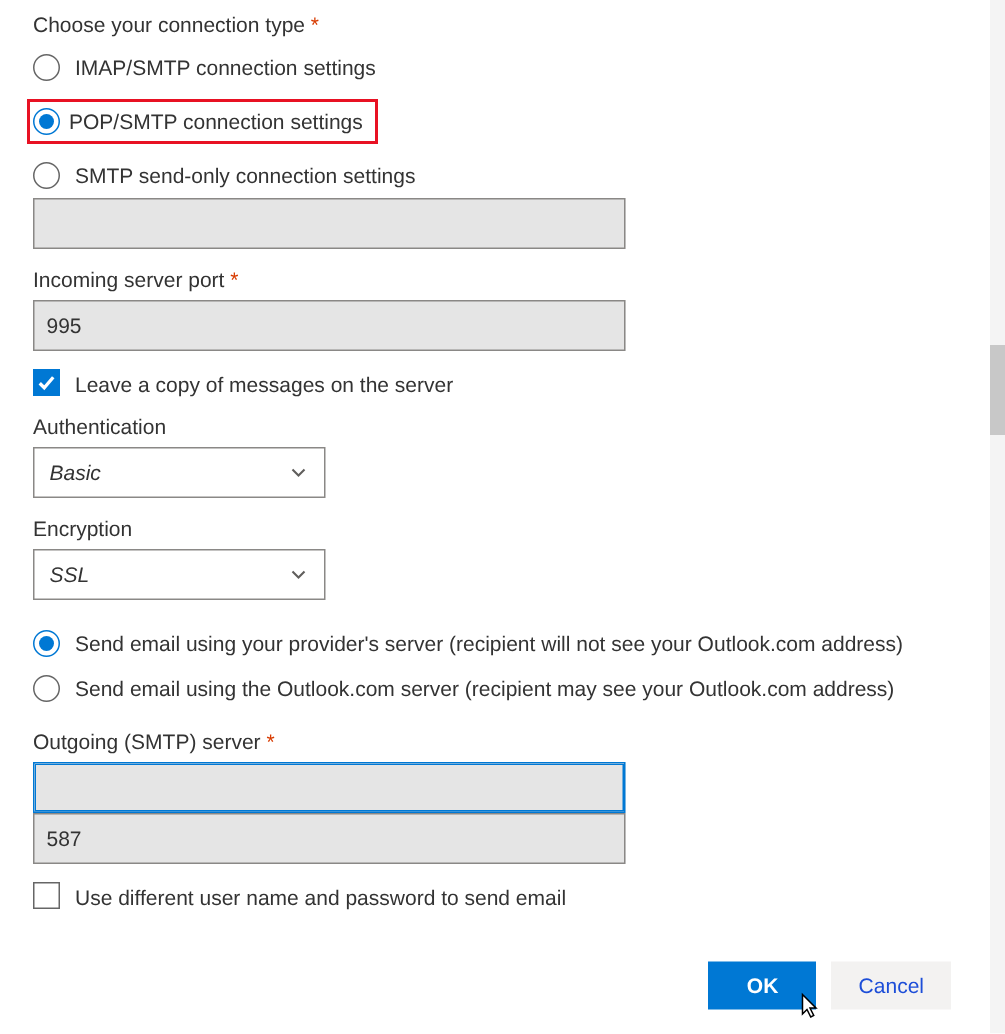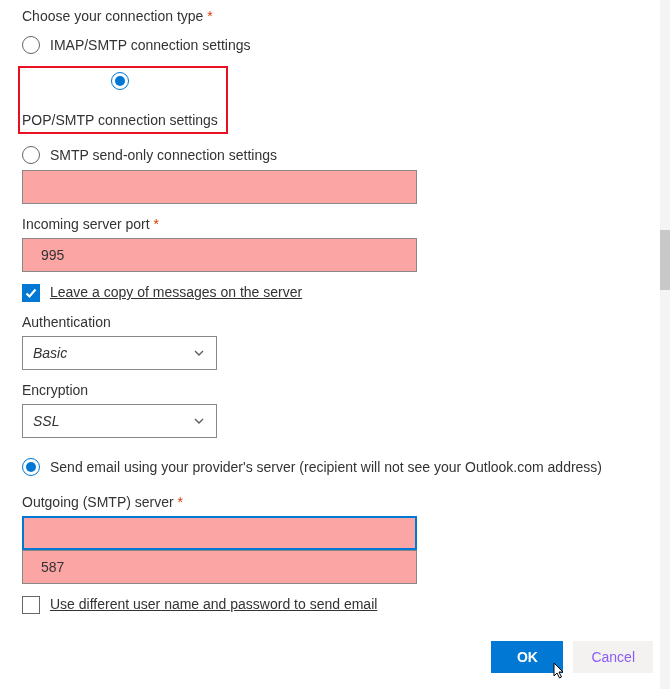--- a/index.html
+++ b/index.html
@@ -49,31 +49,30 @@
     width: 10px; height: 10px;
     background: #0078d4;
     border-radius: 50%;
     display: none;
   }
   .radio-circle.checked .radio-dot { display: block; }
   .highlight-box {
     border: 2px solid #e81123;
     display: inline-flex;
     align-items: center;
-    gap: 22px;
+    gap: 6px;
     padding: 4px 8px 4px 2px;
     margin-left: -4px;
-    flex-direction: column;
   }
   .text-input {
     width: 395px;
     height: 34px;
     border: 1px solid #8a8886;
-    background: #fca5a5;
-    padding: 0 18px;
+    background: #e5e5e5;
+    padding: 0 8px;
     font-family: inherit;
     font-size: 14px;
     color: #333;
     display: block;
   }
   .text-input.focused {
     border-color: #0078d4;
     box-shadow: 0 0 0 1px #0078d4 inset;
   }
   .redacted {
@@ -81,24 +80,23 @@
   }
   .redacted::after {
     content: "";
     position: absolute;
     left: 4px; top: 6px;
     width: 110px; height: 20px;
     background: #f0f0f0;
   }
   .check-row {
     display: flex;
-    align-items: flex-start;
+    align-items: flex-end;
     gap: 10px;
     margin-top: 12px;
-    text-decoration: underline;
   }
   .checkbox {
     width: 18px; height: 18px;
     border: 1px solid #666;
     display: inline-flex;
     align-items: center;
     justify-content: center;
     flex-shrink: 0;
   }
   .checkbox.checked {
@@ -124,21 +122,21 @@
     margin-top: 4px;
     font-style: italic;
   }
   .select .chev {
     stroke: #605e5c;
     stroke-width: 1.4;
     fill: none;
   }
   .button-row {
     position: absolute;
-    right: 17px;
+    right: 36px;
     bottom: 16px;
     display: flex;
     gap: 10px;
   }
   .btn {
     height: 32px;
     min-width: 72px;
     padding: 0 18px;
     border: none;
     font-family: inherit;
@@ -146,21 +144,21 @@
     cursor: pointer;
   }
   .btn-primary {
     background: #0078d4;
     color: #fff;
     font-weight: 600;
     position: relative;
   }
   .btn-secondary {
     background: #f3f2f1;
-    color: #8b5cf6;
+    color: #1d4ed8;
   }
   .scrollbar {
     position: absolute;
     right: 0; top: 0;
     width: 10px; height: 689px;
     background: #f4f4f4;
   }
   .scrollbar-thumb {
     position: absolute;
     right: 0;
@@ -239,20 +237,24 @@
       </svg>
   </div>
 
   <div class="radio-row" style="margin-top:14px">
     <span class="radio-circle checked">
         <span class="radio-dot"></span>
       </span>
     <span>Send email using your provider's server (recipient will not see your Outlook.com address)</span>
   </div>
 
+  <div class="radio-row">
+    <span class="radio-circle"></span>
+    <span>Send email using the Outlook.com server (recipient may see your Outlook.com address)</span>
+  </div>
 
   <div class="field-label">
     <span>Outgoing (SMTP) server</span>
     <span class="req">*</span>
   </div>
   <input class="text-input focused redacted" value="" style="">
 
   <input class="text-input" value="587" style="">
 
   <div class="check-row">

